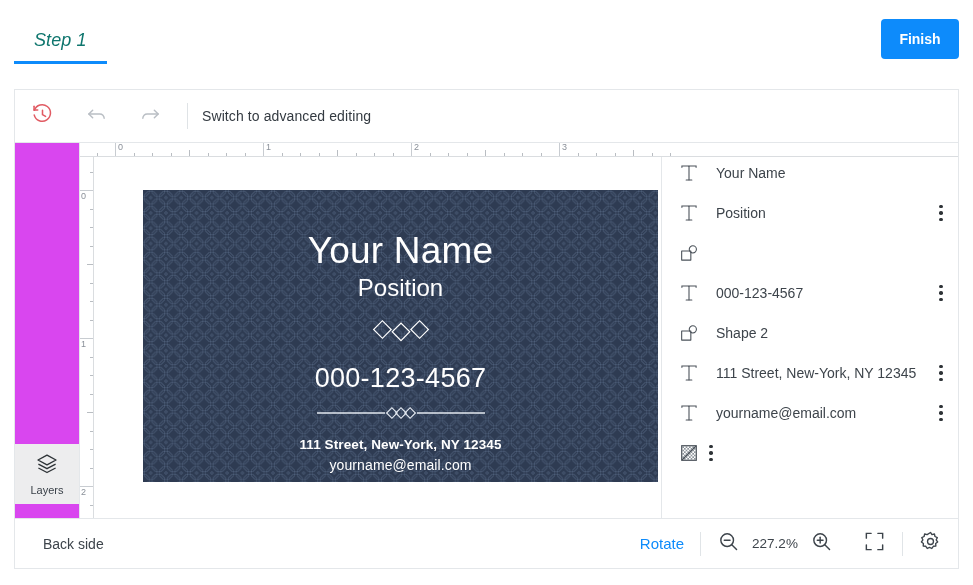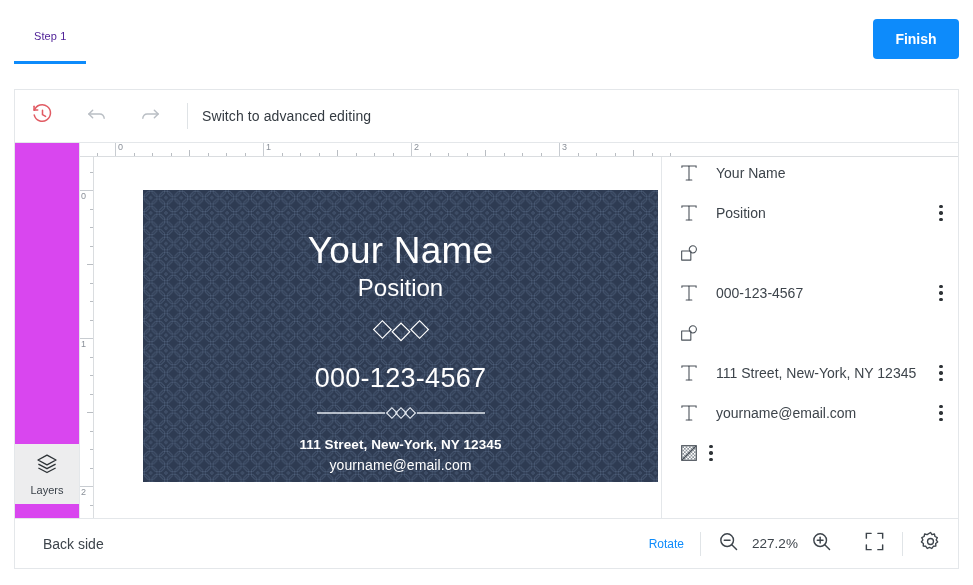--- a/index.html
+++ b/index.html
@@ -13,31 +13,32 @@
   .app { position: relative; width: 973px; height: 585px; background: #fff; }
 
   
   .topbar {
     position: absolute; left: 0; top: 0; width: 973px; height: 75px;
     background: #fff;
   }
   .tabs { position: absolute; left: 14px; top: 0; height: 75px; display: flex; align-items: flex-start; }
   .tab {
     position: relative; padding: 30px 20px 0 20px; height: 70px;
-    font-size: 11px; color: #4c1d95; font-weight: 500; letter-spacing: .1px;
+    font-size: 18px; color: #0f766e; font-weight: 500; letter-spacing: .1px;
     cursor: pointer;
+    font-style: italic;
   }
   .tab::after {
     content: ""; position: absolute; left: 0; right: 0; bottom: 6px; height: 3px;
     background: #0d8bfb;
   }
   .finish-btn {
     position: absolute; right: 14px; top: 19px;
     background: #0d8bfb; color: #fff; border: none; border-radius: 4px;
-    width: 86px; height: 40px; font-size: 14px; font-weight: 600;
+    width: 78px; height: 40px; font-size: 14px; font-weight: 600;
     font-family: "Liberation Sans", sans-serif; cursor: pointer;
   }
 
   
   .toolbar {
     position: absolute; left: 14px; top: 89px; width: 945px; height: 54px;
     border: 1px solid #e4e7ea; background: #fff;
     display: flex; align-items: center;
   }
   .tool-btn {
@@ -153,21 +154,21 @@
     display: flex; align-items: center;
   }
   .side-btn {
     height: 34px; padding: 0 20px; border: none; border-radius: 3px;
     font-size: 14px; font-family: "Liberation Sans", sans-serif; cursor: pointer;
     display: flex; align-items: center;
   }
   .side-btn.active { background: #0d8bfb; color: #fff; font-weight: 600; margin-left: 16px; }
   .side-btn.idle   { background: transparent; color: #3d444b; margin-left: 8px; text-align: right; }
   .spacer { flex: 1 1 auto; }
-  .rotate-btn { color: #0d8bfb; font-size: 12px; cursor: pointer; }
+  .rotate-btn { color: #0d8bfb; font-size: 15px; cursor: pointer; }
   .bsep { width: 1px; height: 24px; background: #e0e4e7; margin: 0 16px; }
   .zoom-val { font-size: 13.5px; color: #3d444b; margin: 0 10px; min-width: 50px; text-align: center; }
   .icon-btn { display: flex; align-items: center; justify-content: center; cursor: pointer; }
 </style>
 </head>
 <body>
 
 <div class="app">
 
   <div class="topbar">
@@ -380,20 +381,21 @@
             <i></i>
           </span>
         </div>
         <div class="layer-row">
           <span class="layer-ic">
             <svg width="20" height="20" viewBox="0 0 24 24" fill="none" stroke="#4a5159" stroke-width="1.3" stroke-linejoin="round">
               <rect x="3.2" y="9.5" width="11" height="11"></rect>
               <circle cx="16.6" cy="7.6" r="4.3"></circle>
             </svg>
           </span>
+          <span class="layer-label">Shape 2</span>
           <span class="kebab hidden">
             <i></i>
             <i></i>
             <i></i>
           </span>
         </div>
         <div class="layer-row">
           <span class="layer-ic">
             <svg width="20" height="20" viewBox="0 0 24 24" fill="none" stroke="#4a5159" stroke-width="1.3" stroke-linecap="round">
               <path d="M3.5 5.2V3.5H20.5V5.2"></path>

